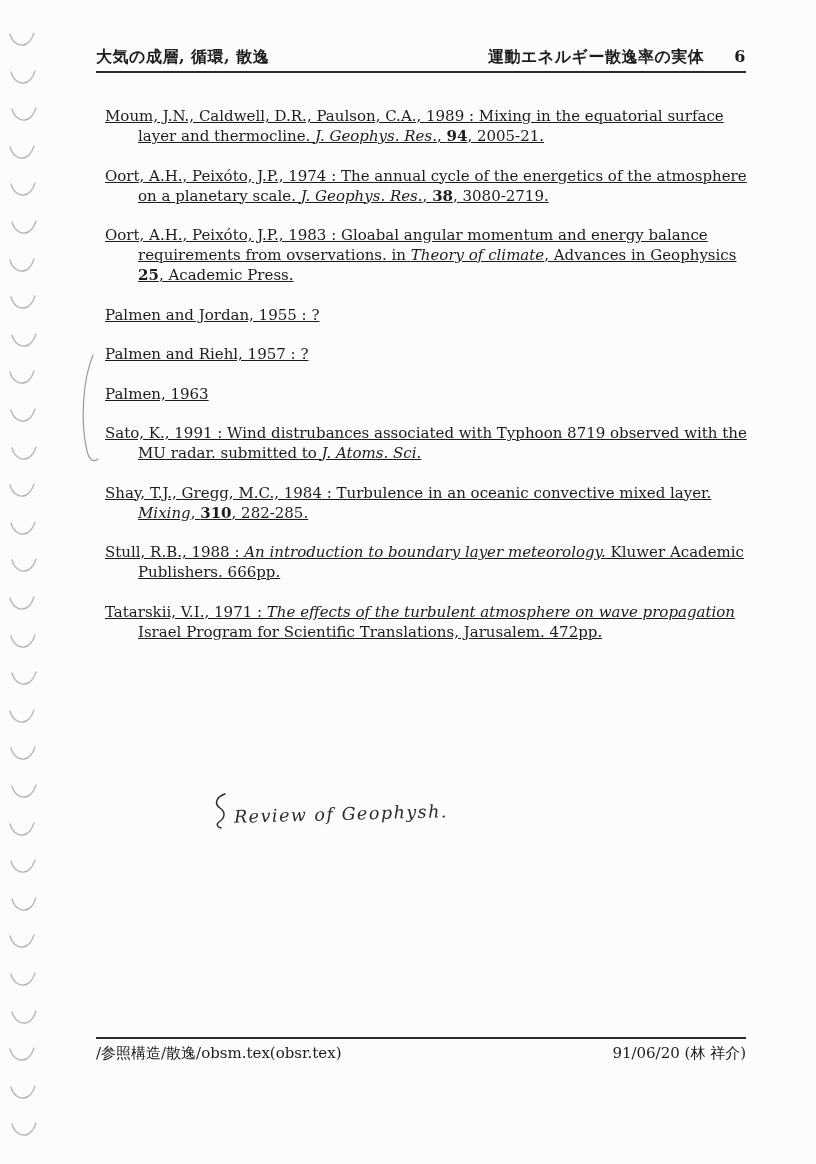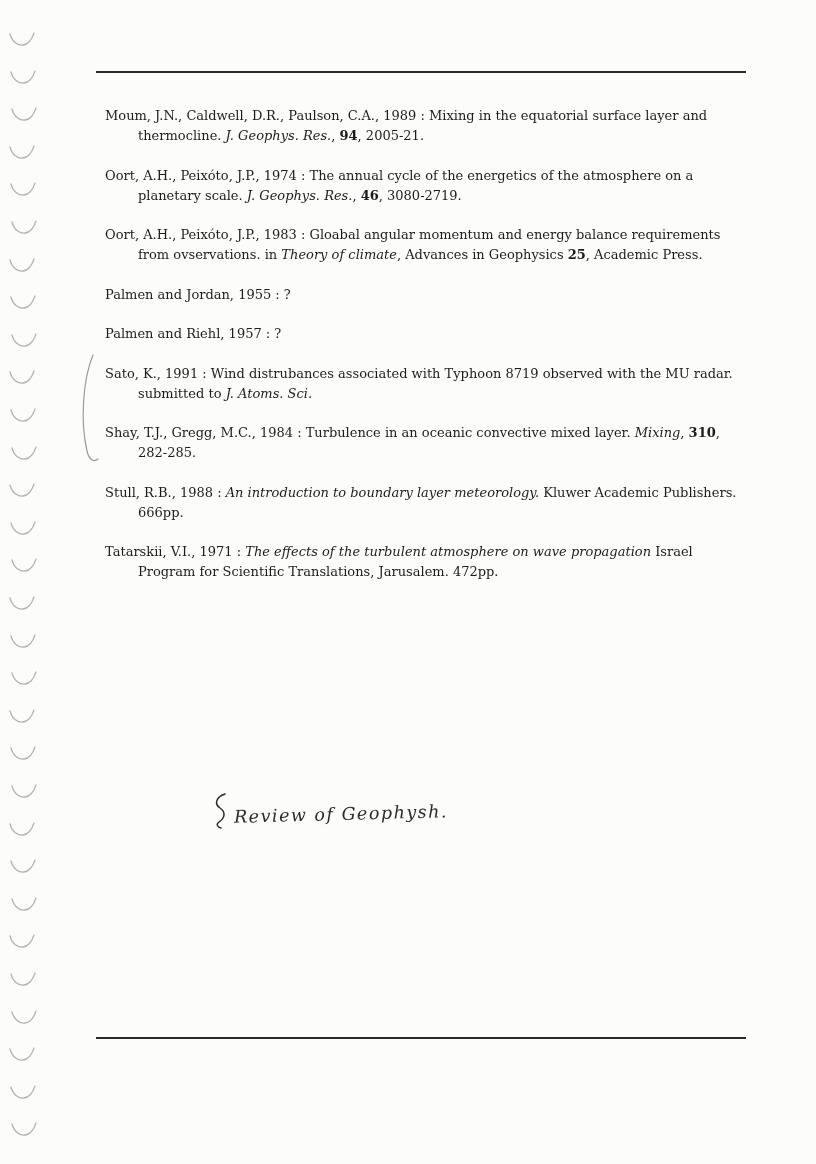--- a/index.html
+++ b/index.html
@@ -18,21 +18,21 @@
     display:flex; justify-content:space-between; align-items:baseline;
     font-size:16px; font-weight:700; letter-spacing:0.5px;
   }
   .header-right { display:flex; align-items:baseline; gap:30px; }
   .rule { position:absolute; left:96px; width:650px; height:2px; background:var(--rule,#2a2a2a); }
   .rule-top { top:71px; }
   .rule-bottom { top:1037px; }
   
   .refs {
     position:absolute; left:105px; top:106px; width:645px;
-    font-size:13px; line-height:20px; text-align:left;
+    font-size:15px; line-height:20px; text-align:left;text-decoration:underline;
   }
   p.ref { padding-left:33px; text-indent:-33px; margin-bottom:19.5px; }
   .seg-plain { font-style:normal; font-weight:400; }
   .seg-italic { font-style:italic; }
   .seg-bold { font-weight:700; }
   
   .margin-brace { position:absolute; left:78px; top:353px; }
   .squiggle { position:absolute; left:212px; top:792px; }
   .handnote {
     position:absolute; left:234px; top:804px;
@@ -137,39 +137,51 @@
         <path d="M1,4 C3,12 9,15.5 14,15 C19,14.5 23,9 25,3" fill="none" stroke="var(--hole,#b3b3b3)" stroke-width="1.3" stroke-linecap="round"></path>
       </svg>
       <svg width="26" height="16" viewBox="0 0 26 16" class="hole" style="top: 1082.8px; left: 3px;">
         <path d="M1,4 C3,12 9,15.5 14,15 C19,14.5 23,9 25,3" fill="none" stroke="var(--hole,#b3b3b3)" stroke-width="1.3" stroke-linecap="round"></path>
       </svg>
       <svg width="26" height="16" viewBox="0 0 26 16" class="hole" style="top: 1120.4px; left: 4px;">
         <path d="M1,4 C3,12 9,15.5 14,15 C19,14.5 23,9 25,3" fill="none" stroke="var(--hole,#b3b3b3)" stroke-width="1.3" stroke-linecap="round"></path>
       </svg>
     </div>
 
+  <div class="header">
+    <span>大気の成層, 循環, 散逸</span>
+    <span class="header-right">
+      <span>運動エネルギー散逸率の実体</span>
+      <span>6</span>
+    </span>
+  </div>
   <div class="rule rule-top"></div>
 
   <div class="refs">
       <p class="ref"><span class="seg-plain">Moum, J.N., Caldwell, D.R., Paulson, C.A., 1989 : Mixing in the equatorial surface layer and thermocline. </span><span class="seg-italic">J. Geophys. Res.</span><span class="seg-plain">, </span><span class="seg-bold">94</span><span class="seg-plain">, 2005-21.</span></p>
-      <p class="ref"><span class="seg-plain">Oort, A.H., Peixóto, J.P., 1974 : The annual cycle of the energetics of the atmosphere on a planetary scale. </span><span class="seg-italic">J. Geophys. Res.</span><span class="seg-plain">, </span><span class="seg-bold">46</span><span class="seg-plain">, 3080-2719.</span></p>
+      <p class="ref"><span class="seg-plain">Oort, A.H., Peixóto, J.P., 1974 : The annual cycle of the energetics of the atmosphere on a planetary scale. </span><span class="seg-italic">J. Geophys. Res.</span><span class="seg-plain">, </span><span class="seg-bold">38</span><span class="seg-plain">, 3080-2719.</span></p>
       <p class="ref"><span class="seg-plain">Oort, A.H., Peixóto, J.P., 1983 : Gloabal angular momentum and energy balance requirements from ovservations. in </span><span class="seg-italic">Theory of climate</span><span class="seg-plain">, Advances in Geophysics </span><span class="seg-bold">25</span><span class="seg-plain">, Academic Press.</span></p>
       <p class="ref"><span class="seg-plain">Palmen and Jordan, 1955 : ?</span></p>
       <p class="ref"><span class="seg-plain">Palmen and Riehl, 1957 : ?</span></p>
+      <p class="ref"><span class="seg-plain">Palmen, 1963</span></p>
       <p class="ref"><span class="seg-plain">Sato, K., 1991 : Wind distrubances associated with Typhoon 8719 observed with the MU radar. submitted to </span><span class="seg-italic">J. Atoms. Sci.</span></p>
       <p class="ref"><span class="seg-plain">Shay, T.J., Gregg, M.C., 1984 : Turbulence in an oceanic convective mixed layer. </span><span class="seg-italic">Mixing</span><span class="seg-plain">, </span><span class="seg-bold">310</span><span class="seg-plain">, 282-285.</span></p>
       <p class="ref"><span class="seg-plain">Stull, R.B., 1988 : </span><span class="seg-italic">An introduction to boundary layer meteorology.</span><span class="seg-plain"> Kluwer Academic Publishers. 666pp.</span></p>
       <p class="ref"><span class="seg-plain">Tatarskii, V.I., 1971 : </span><span class="seg-italic">The effects of the turbulent atmosphere on wave propagation</span><span class="seg-plain"> Israel Program for Scientific Translations, Jarusalem. 472pp.</span></p>
     </div>
 
   <svg class="margin-brace" width="26" height="114" viewBox="0 0 26 114">
     <path d="M 15,2 C 5,26 2,68 9,98 C 11,106 15,110 20,106" fill="none" stroke="var(--pencil,#9a9a9a)" stroke-width="1.2" stroke-linecap="round"></path>
   </svg>
 
   <svg class="squiggle" width="20" height="38" viewBox="0 0 20 38">
     <path d="M 13,2 C 4,5 2,12 8,16 C 14,20 13,26 7,30 C 4,32 5,35 9,36" fill="none" stroke="var(--pen,#2b2b2b)" stroke-width="1.5" stroke-linecap="round"></path>
   </svg>
 
   <div class="handnote">Review of Geophysh.</div>
 
   <div class="rule rule-bottom"></div>
+  <div class="footer">
+    <span>/参照構造/散逸/obsm.tex(obsr.tex)</span>
+    <span>91/06/20 (林 祥介)</span>
+  </div>
 
 </div>
 
 </body></html>

